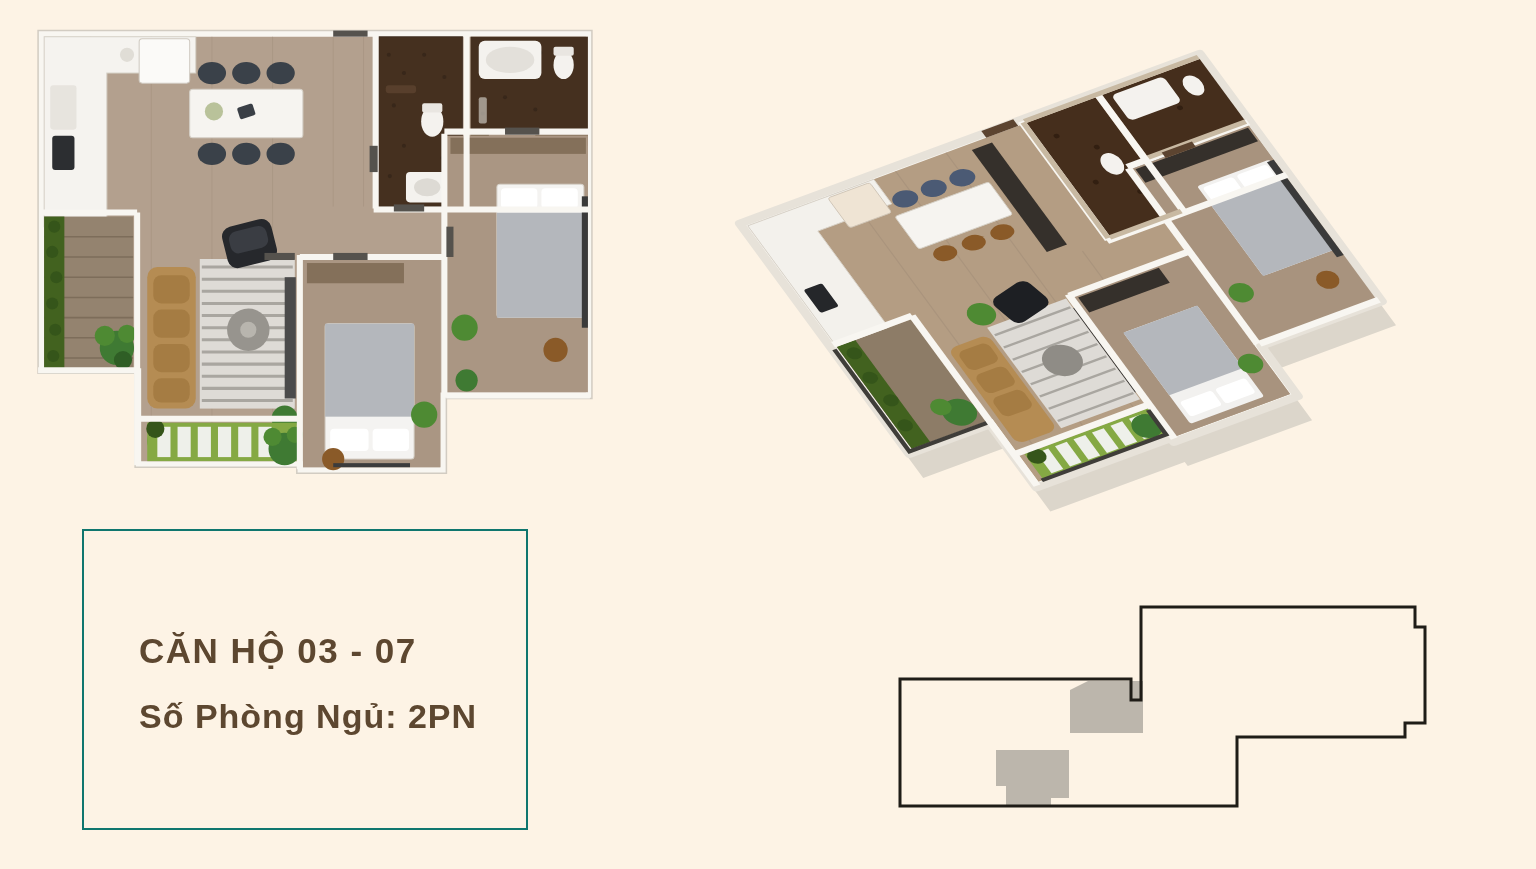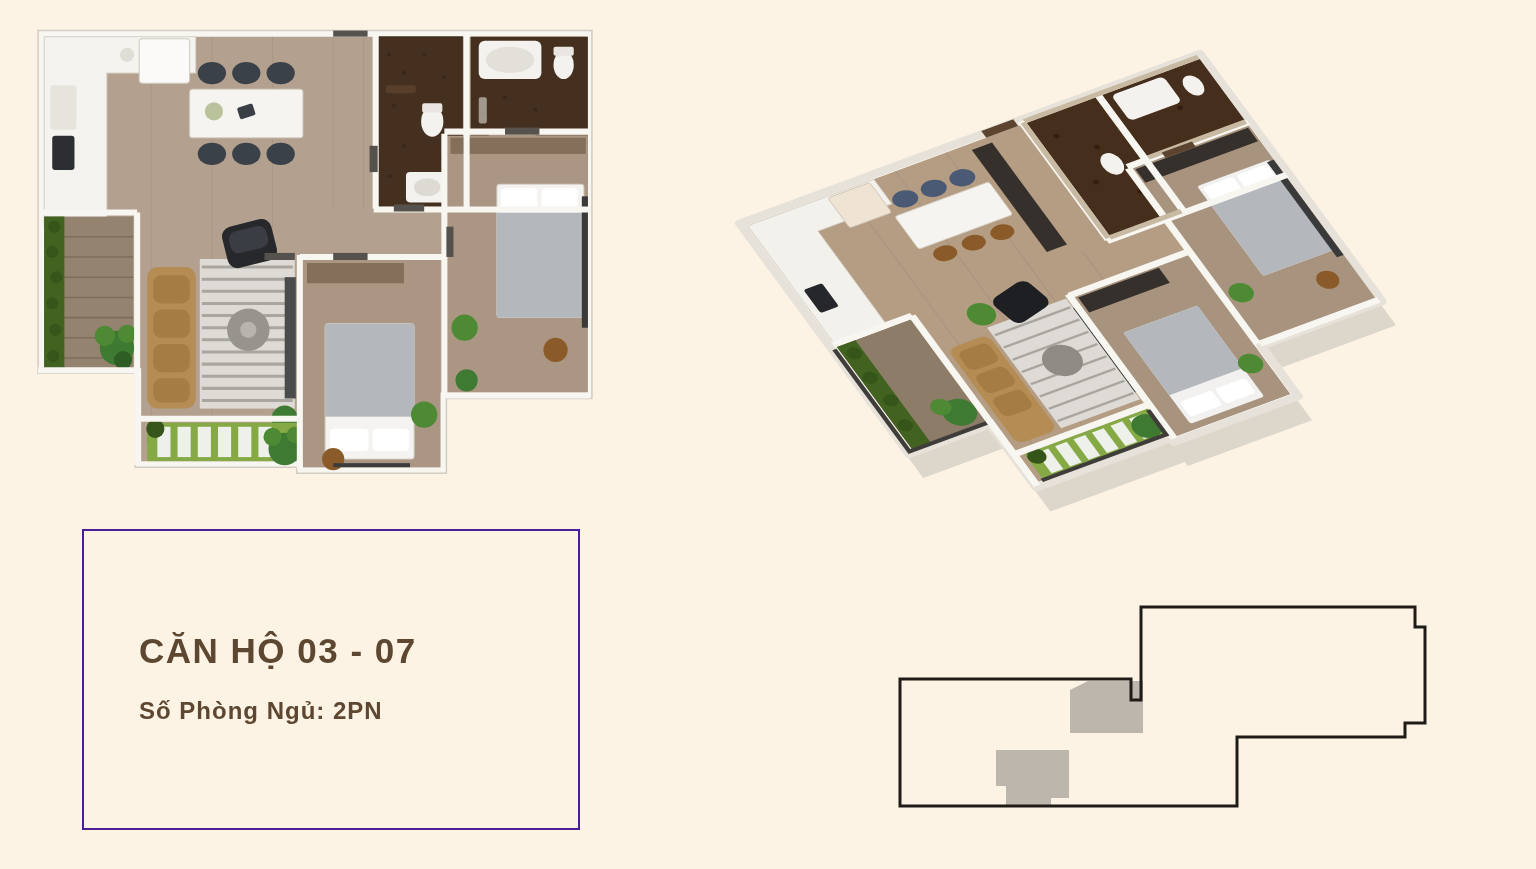--- a/index.html
+++ b/index.html
@@ -9,32 +9,32 @@
     background:#fdf3e5;
     position:relative;
     overflow:hidden;
   }
   .canvas { position:absolute; inset:0; width:1536px; height:869px; }
   .fig { position:absolute; display:block; }
   #plan2d   { left:30px;  top:24px;  width:568px; height:470px; }
   #plan3d   { left:698px; top:12px;  width:774px; height:592px; }
   #keyplan  { left:893px; top:598px; width:544px; height:220px; }
   .info-card {
-    position:absolute; left:82px; top:529px; width:498px; height:301px;
-    border:2px solid #4c1d95;
+    position:absolute; left:82px; top:529px; width:446px; height:301px;
+    border:2px solid #0f766e;
     background:transparent;
   }
   .info-card .title {
     position:absolute; left:55px; top:100px;
     font-size:35px; font-weight:bold; letter-spacing:1.5px;
     color:#5d4730; white-space:nowrap;
   }
   .info-card .subtitle {
     position:absolute; left:55px; top:166px;
-    font-size:24px; font-weight:bold; letter-spacing:1px;
+    font-size:34px; font-weight:bold; letter-spacing:1px;
     color:#5d4730; white-space:nowrap;
   }
 </style>
 </head>
 <body>
 
 <div class="canvas">
 
   <svg id="plan2d" class="fig" viewBox="0 0 562 464">
 

